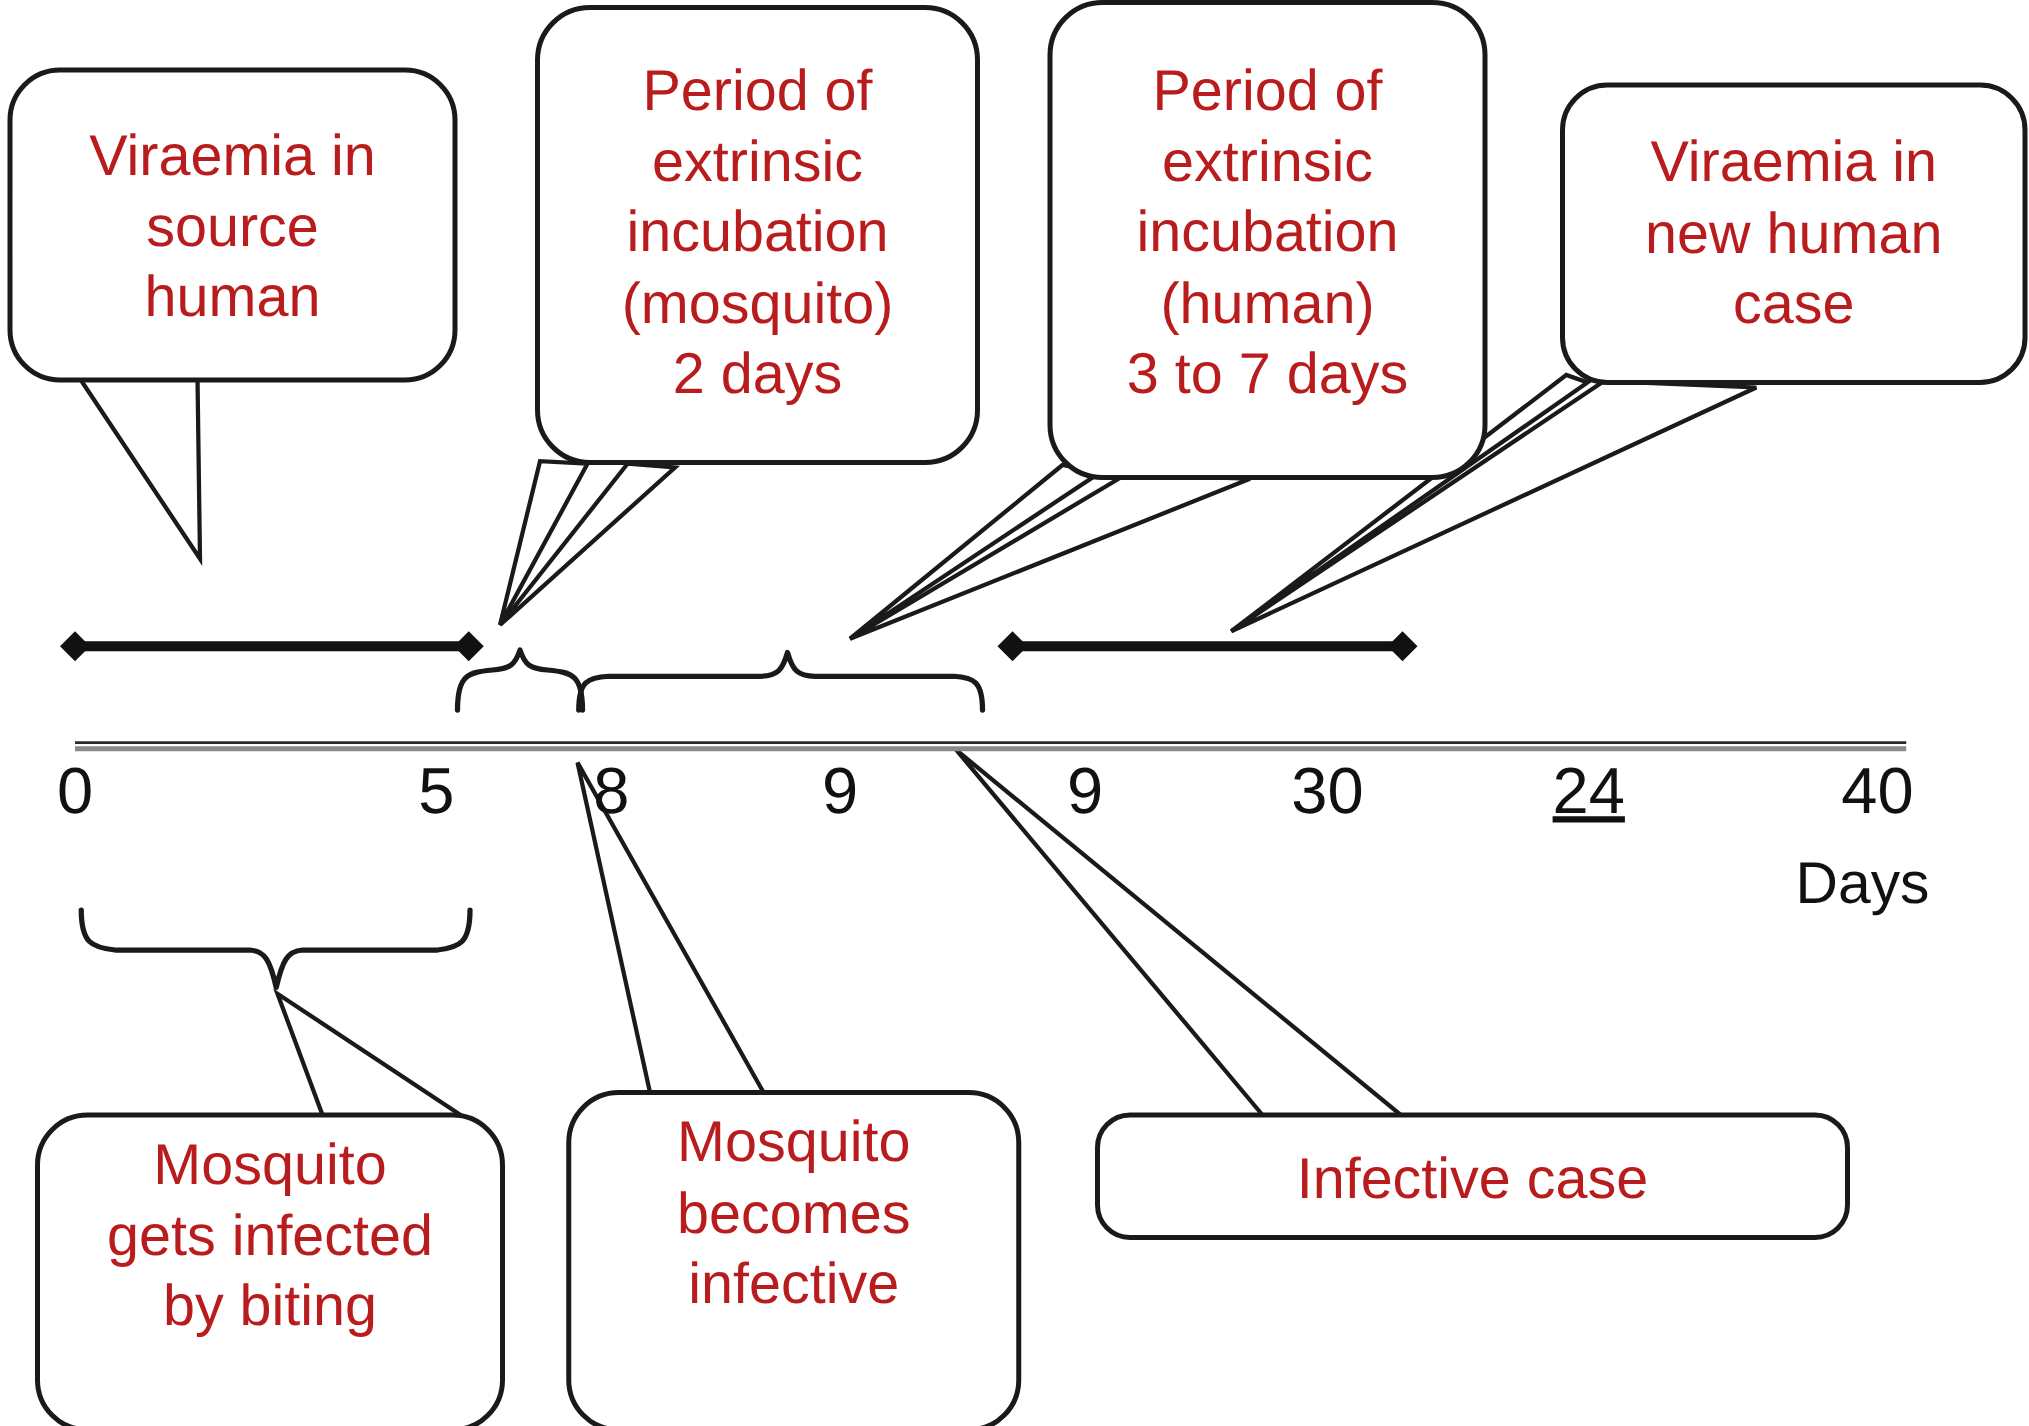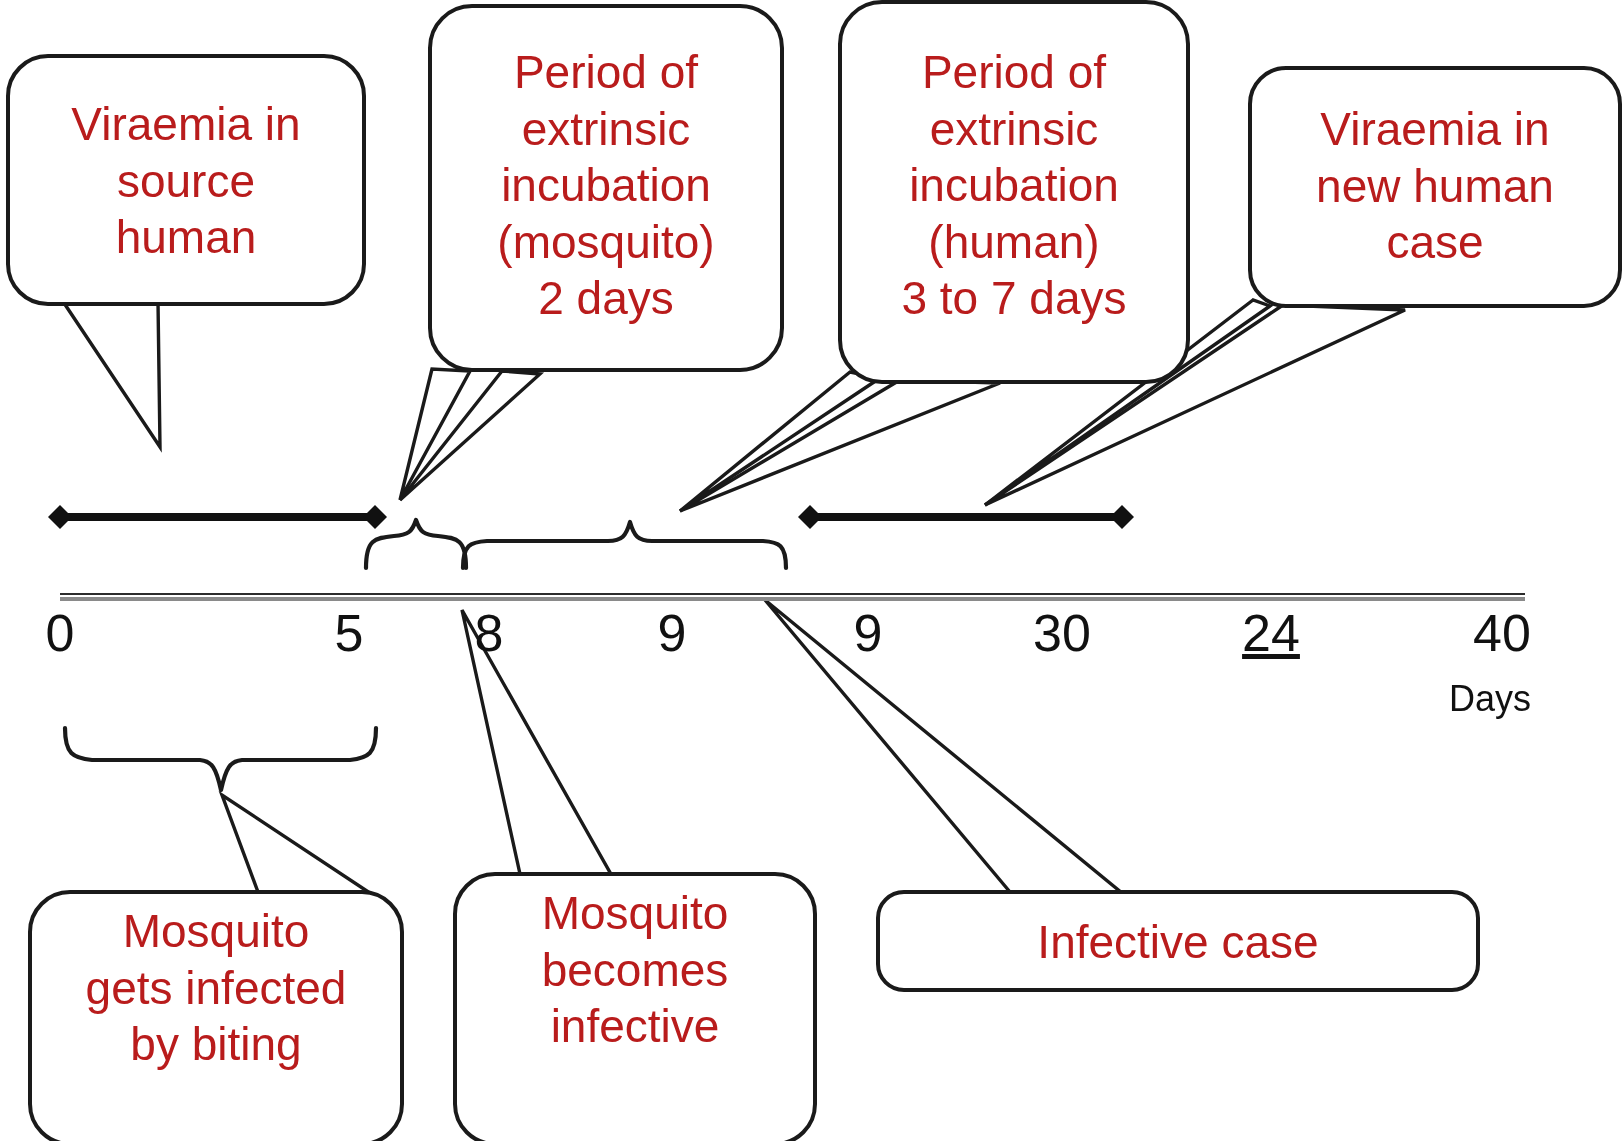--- a/index.html
+++ b/index.html
@@ -86,21 +86,21 @@
   .tick-txt {
     position: absolute;
     font-family: "Liberation Sans", sans-serif;
     font-size: 52px;
     color: #111111;
     transform: translateX(-50%);
   }
   .unit-txt {
     position: absolute;
     font-family: "Liberation Sans", sans-serif;
-    font-size: 36px;
+    font-size: 47px;
     color: #111111;
     transform: translateX(-50%);
   }
 </style>
 </head>
 <body>
 
 <div id="diagram-root">
 
   <svg id="diagram-svg" viewBox="0 0 1623 1141" xmlns="http://www.w3.org/2000/svg">

